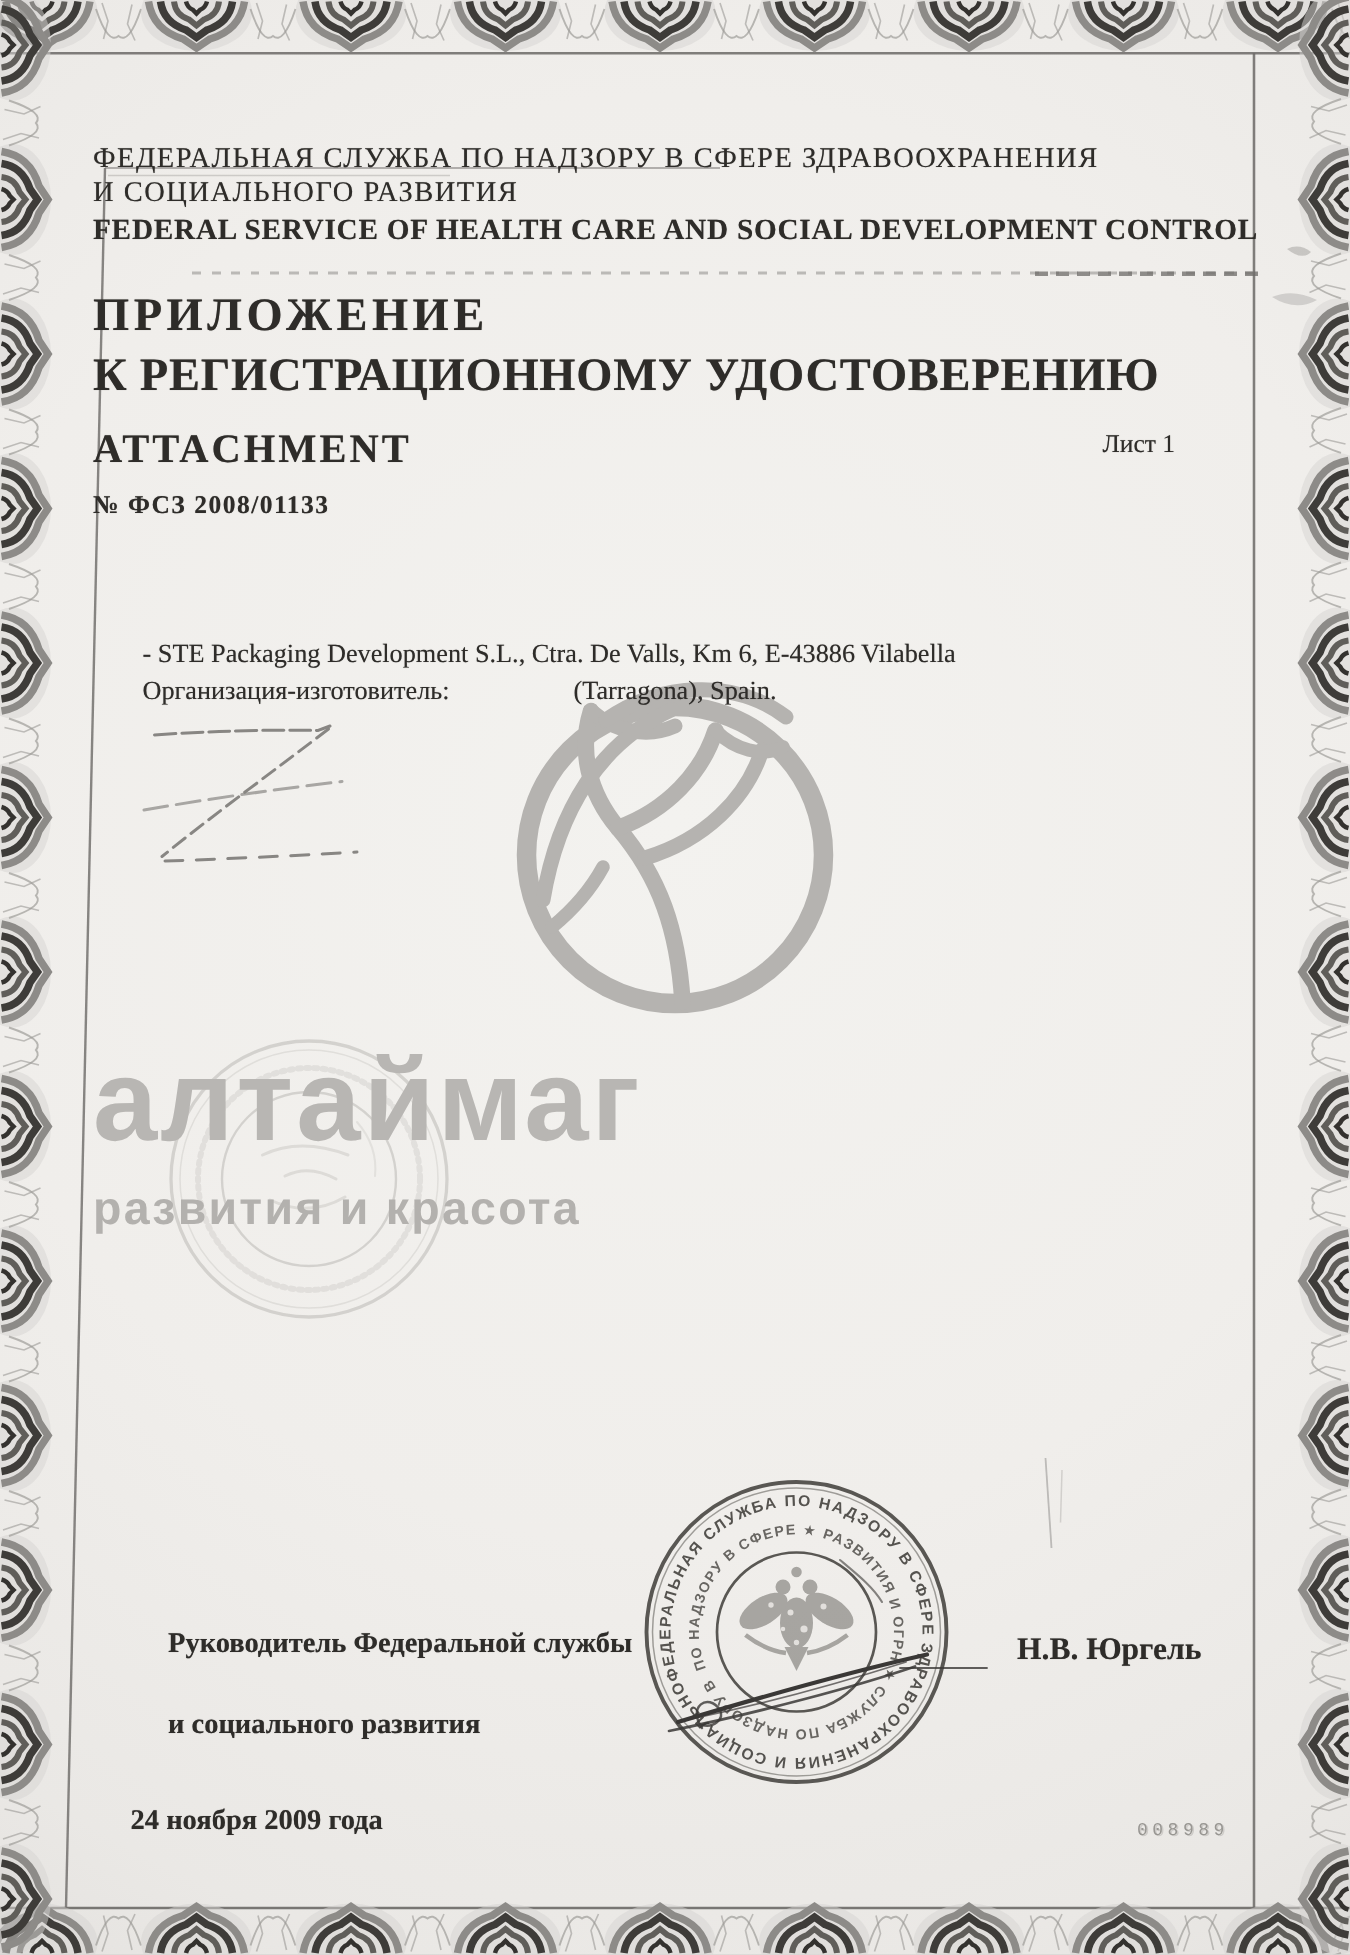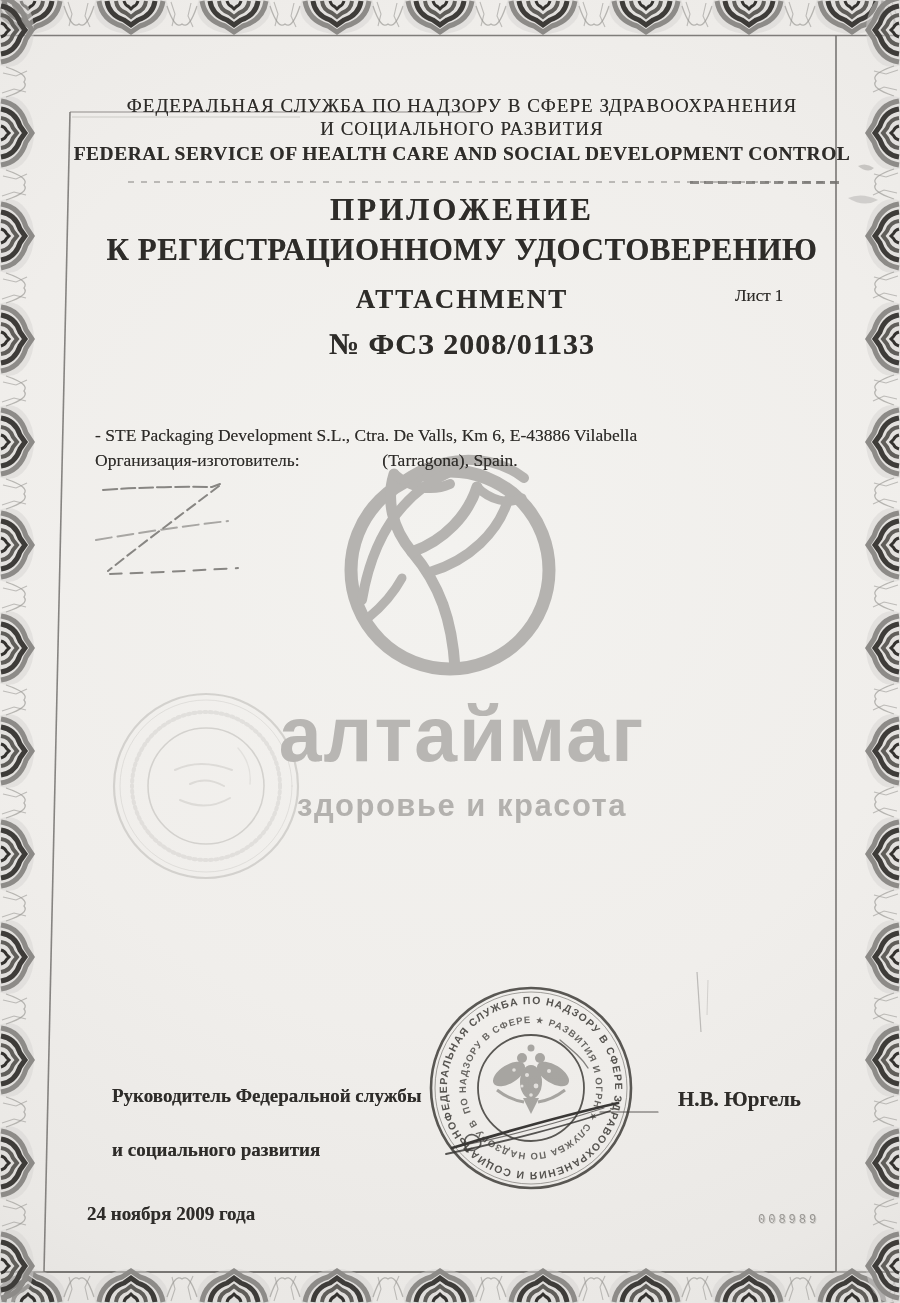--- a/index.html
+++ b/index.html
@@ -2,36 +2,36 @@
 <html><head>
 <meta charset="utf-8">
 <style>
   html,body{margin:0;padding:0;background:#d8d6d3;}
   .page{
     position:relative;width:900px;height:1303px;overflow:hidden;
     background:radial-gradient(circle at 50% 42%, #f3f2ef 0%, #f0eeeb 55%, #eae8e5 88%, #e5e3e0 100%);
     font-family:"Liberation Serif","DejaVu Serif",serif;
   }
   .abs{position:absolute;}
-  .ctr{left:72px;width:780px;text-align:center;}
+  .ctr{left:62px;width:780px;text-align:left;}
   .ink{color:#2e2c29;text-shadow:0 0 .5px rgba(46,44,41,.55);}
   .b{font-weight:bold;}
   svg.layer{position:absolute;left:0;top:0;pointer-events:none;}
   .hdr1{top:95px;font-size:19px;letter-spacing:1px;}
   .hdr2{top:118px;font-size:19px;letter-spacing:1px;}
   .hdr-en{top:143px;font-size:19.5px;letter-spacing:.5px;}
   .dashline{top:181px;left:128px;width:714px;height:2px;opacity:.55;
     background:repeating-linear-gradient(90deg,#8f8d8a 0 6px,transparent 6px 13px);}
   .dashline2{top:181px;left:690px;width:152px;height:2.5px;opacity:.75;
     background:repeating-linear-gradient(90deg,#6d6b68 0 9px,transparent 9px 14px);}
   .t1{top:192px;font-size:31px;letter-spacing:3px;}
   .t2{top:232px;font-size:31px;letter-spacing:.5px;}
   .t3{top:284px;font-size:27px;letter-spacing:2px;}
   .sheet{left:735px;top:286px;font-size:17px;}
-  .num{top:327px;font-size:30px;letter-spacing:1px;}
+  .num{top:327px;font-size:17px;letter-spacing:1px;}
   .bodytxt{left:95px;width:710px;font-size:17.5px;}
   .bl0{top:402px;margin-top:48px;}.bl1{top:425px;}.bl2{top:450px;text-align:center;}
   .wm-brand{top:690px;font-size:77px;font-weight:800;letter-spacing:2px;color:#b8b6b3;
     font-family:"Liberation Sans","DejaVu Sans",sans-serif;}
   .wm-tag{top:788px;font-size:31px;font-weight:600;letter-spacing:1.5px;color:#b3b1ae;
     font-family:"Liberation Sans","DejaVu Sans",sans-serif;}
   .sig{left:112px;font-size:19px;}
   .sg1{top:1085px;}.sg2{top:1112px;}.sg3{top:1139px;}
   .signer{left:678px;top:1087px;font-size:21px;}
   .datetxt{left:87px;top:1203px;font-size:19px;}
@@ -156,21 +156,21 @@
   <div class="abs ctr ink b t2">К РЕГИСТРАЦИОННОМУ УДОСТОВЕРЕНИЮ</div>
   <div class="abs ctr ink b t3">ATTACHMENT</div>
   <div class="abs ink sheet">Лист 1</div>
   <div class="abs ctr ink b num">№ ФСЗ 2008/01133</div>
 
   <div class="abs ink bodytxt bl0">Организация-изготовитель:</div>
   <div class="abs ink bodytxt bl1">- STE Packaging Development S.L., Ctra. De Valls, Km 6, E-43886 Vilabella</div>
   <div class="abs ink bodytxt bl2">(Tarragona), Spain.</div>
 
   <div class="abs ctr wm-brand">алтаймаг</div>
-  <div class="abs ctr wm-tag">здоровье и красота</div>
+  <div class="abs ctr wm-tag">развития и красота</div>
 
   <div class="abs ink b sig sg1">Руководитель Федеральной службы</div>
   <div class="abs ink b sig sg3">и социального развития</div>
   <div class="abs ink b signer">Н.В. Юргель</div>
 
   <div class="abs ink b datetxt">24 ноября 2009 года</div>
   <div class="abs serial">008989</div>
 
   <svg class="layer" width="900" height="1303" viewBox="0 0 900 1303">
     <defs>

